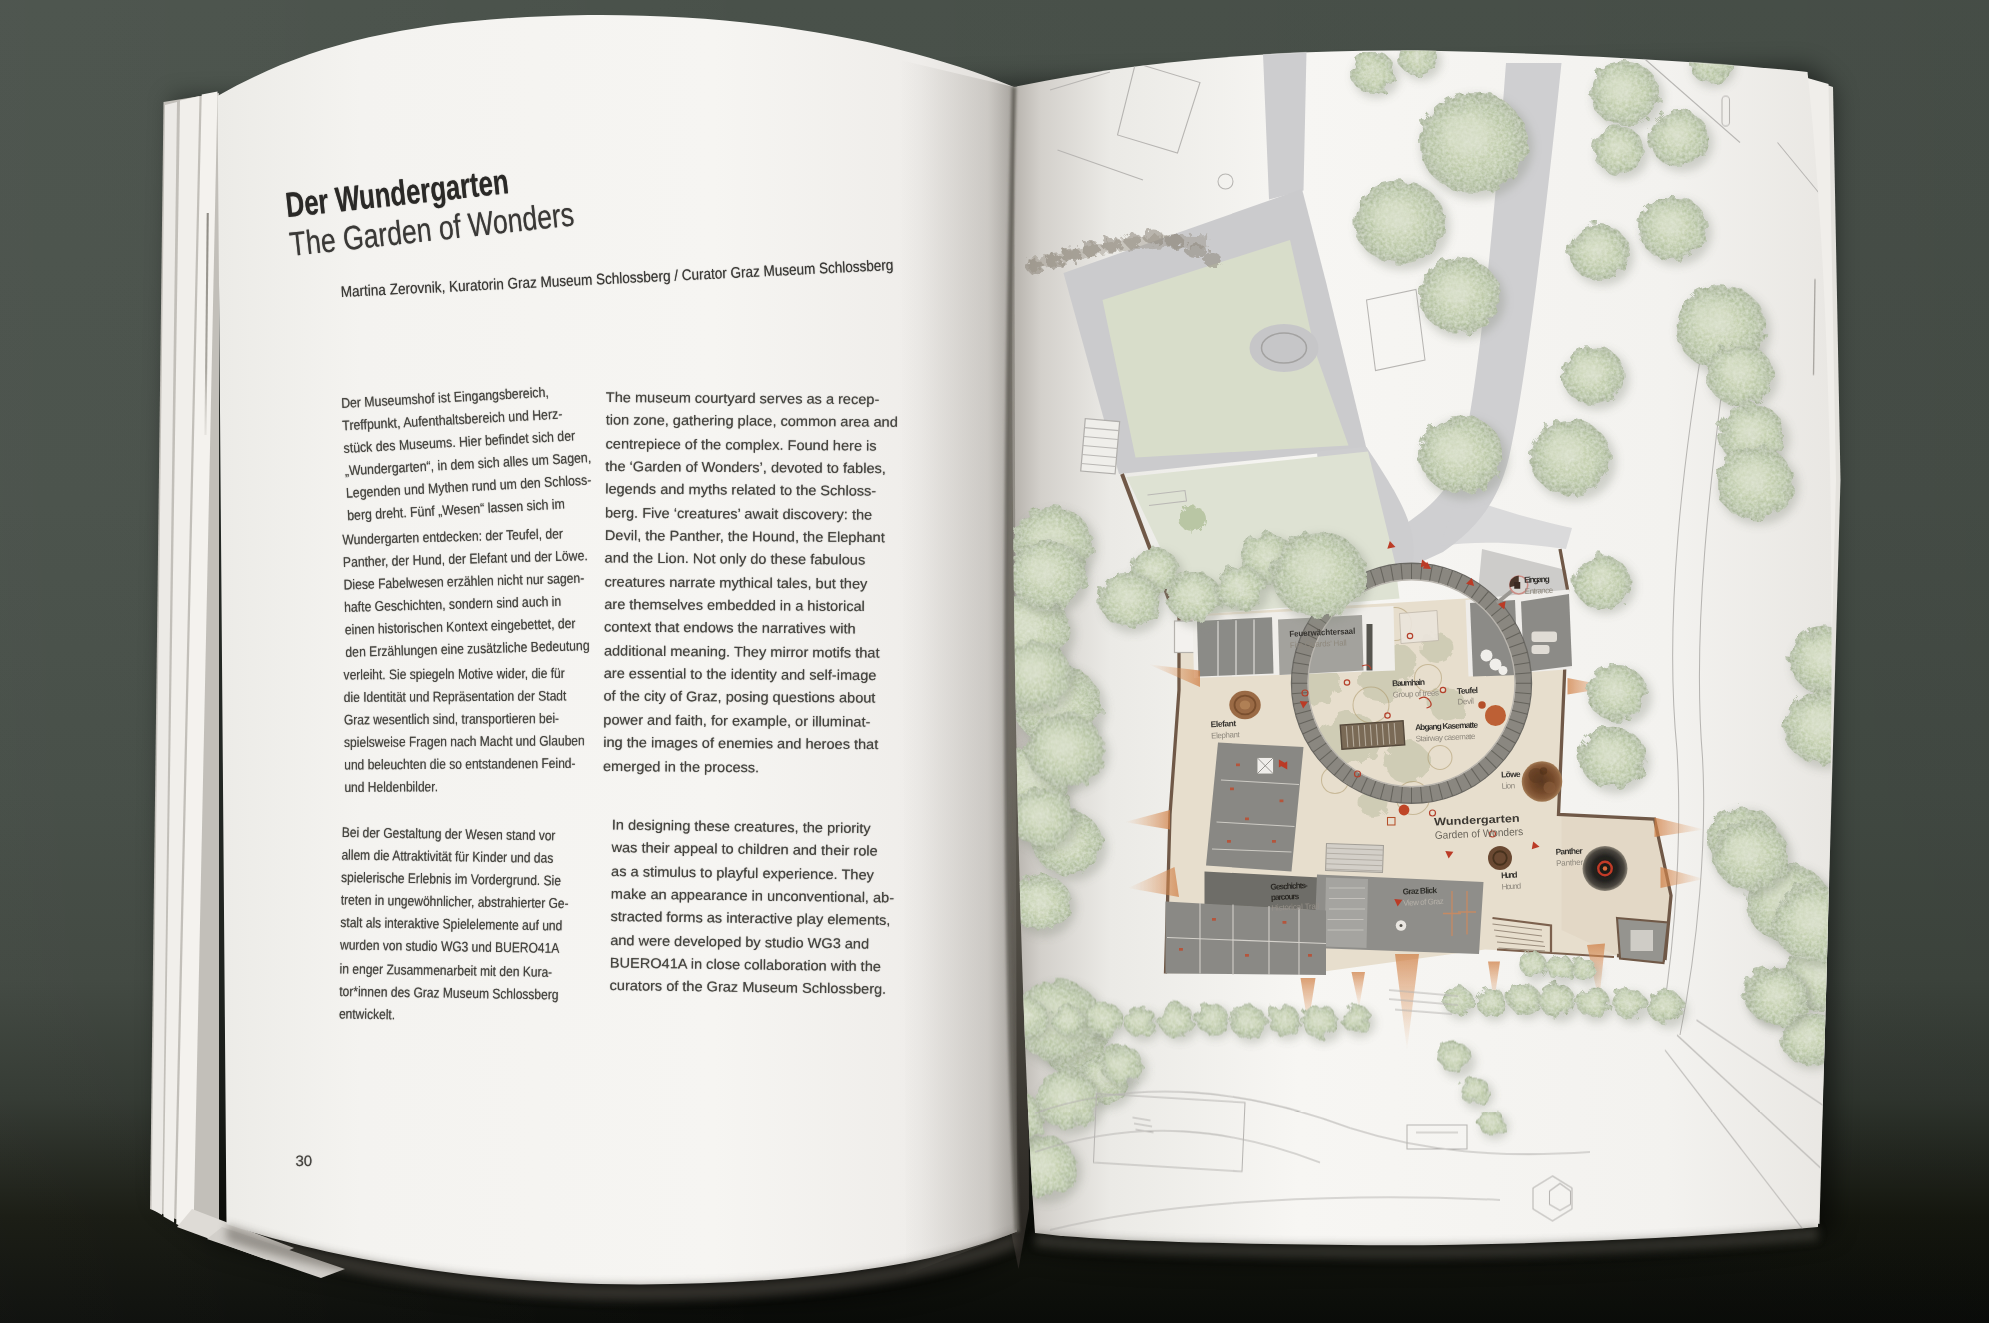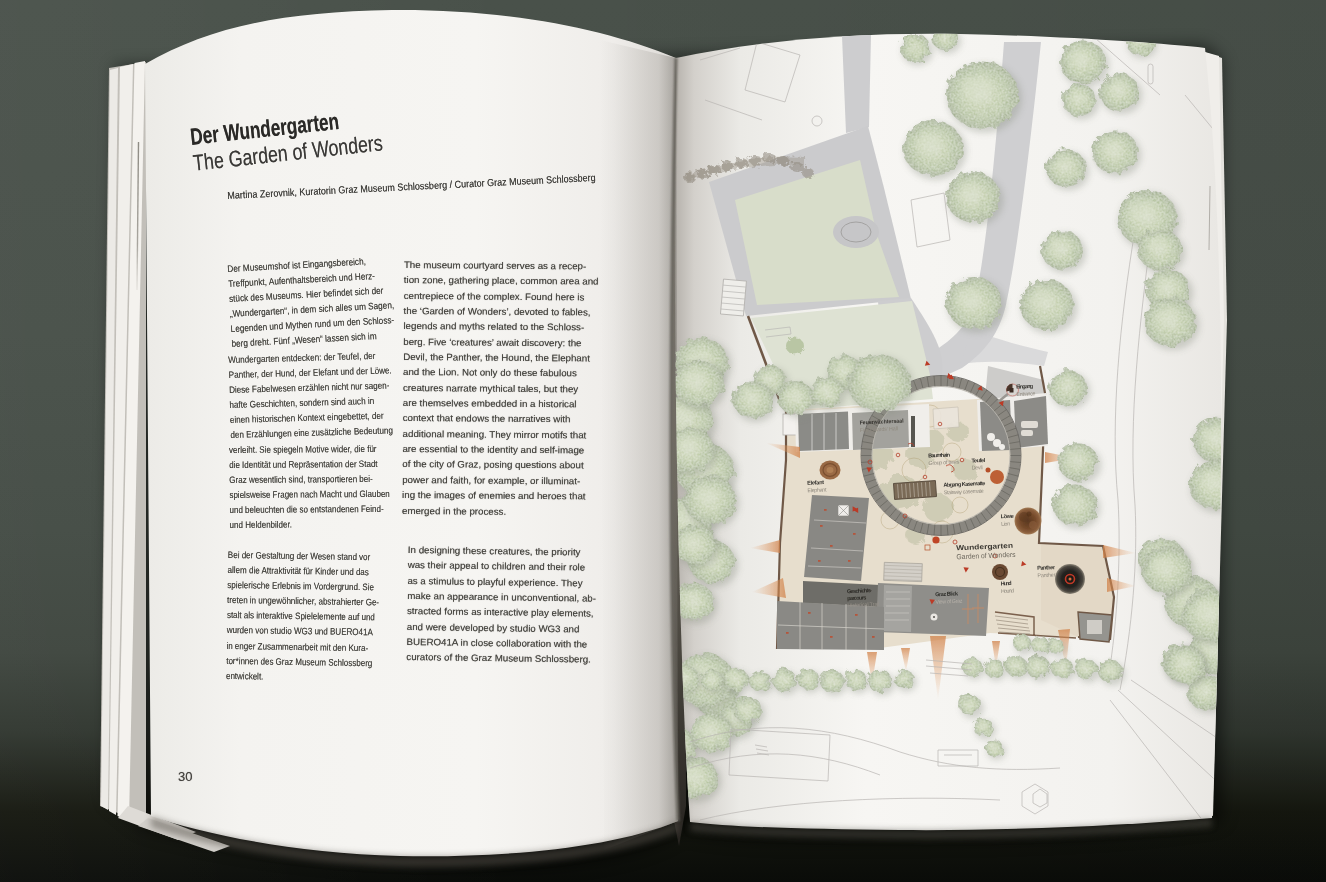--- a/index.html
+++ b/index.html
@@ -1205,14 +1205,14 @@
 In designing these creatures, the priority<br>
 was their appeal to children and their role<br>
 as a stimulus to playful experience. They<br>
 make an appearance in unconventional, ab-<br>
 stracted forms as interactive play elements,<br>
 and were developed by studio WG3 and<br>
 BUERO41A in close collaboration with the<br>
 curators of the Graz Museum Schlossberg.
 </div>
 
-<div class="txt" style="left:178px;top:769px;font-size:13px;color:#45433f">30</div>
+<div class="txt" style="left:197px;top:769px;font-size:10px;color:#45433f">30</div>
 </div>
 
 </body></html>

